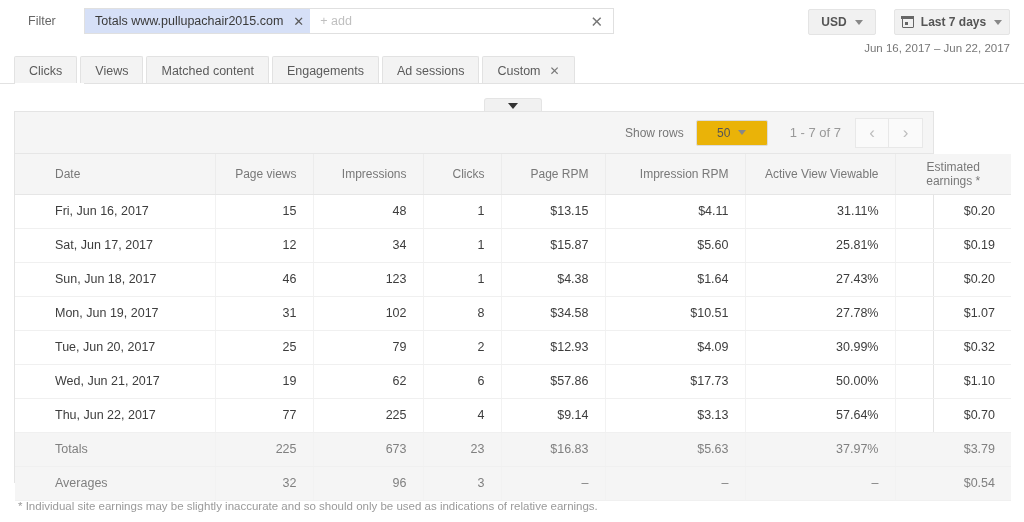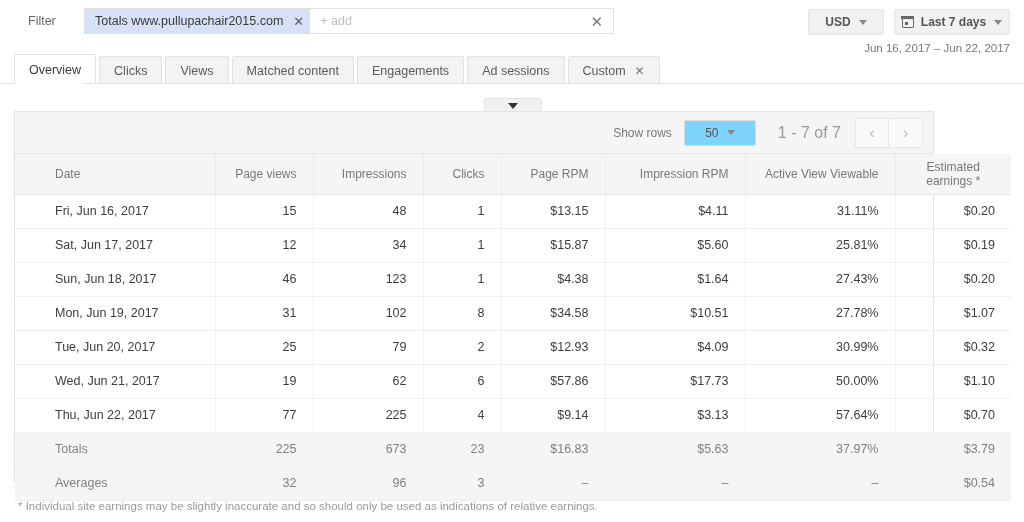--- a/index.html
+++ b/index.html
@@ -62,21 +62,21 @@
     position: absolute;
     background: #f1f1f1;
     border: 1px solid #e4e4e4;
     height: 26px;
     display: flex; align-items: center; justify-content: center;
     font-size: 12px; font-weight: bold;
     color: #555;
     cursor: pointer;
     border-radius: 2px;
   }
-  .btn-usd { left: 808px; top: 9px; width: 76px; }
+  .btn-usd { left: 808px; top: 9px; width: 68px; }
   .btn-range { left: 894px; top: 9px; width: 116px; }
   .caret {
     width: 0; height: 0;
     border-left: 4px solid transparent;
     border-right: 4px solid transparent;
     border-top: 5px solid #888;
     margin-left: 8px;
   }
   .cal-icon {
     width: 12px; height: 12px;
@@ -166,28 +166,28 @@
   .toolbar {
     height: 42px;
     background: #f5f5f5;
     border-bottom: 1px solid #e6e6e6;
     display: flex; align-items: center; justify-content: flex-end;
     padding-right: 10px;
   }
   .show-rows-label { font-size: 12px; color: #777; margin-right: 12px; }
   .rows-select {
     width: 72px; height: 26px;
-    background: #7dd3fc;
+    background: #eab308;
     border: 1px solid #dcdcdc;
     display: flex; align-items: center; justify-content: center;
     font-size: 12px; color: #555;
     cursor: pointer;
     border-radius: 2px;
   }
-  .page-count { font-size: 16px; color: #999; margin: 0 14px 0 22px; }
+  .page-count { font-size: 13px; color: #999; margin: 0 14px 0 22px; }
   .nav-btn {
     width: 34px; height: 30px;
     border: 1px solid #e8e8e8;
     background: #fafafa;
     display: flex; align-items: center; justify-content: center;
     font-size: 17px; color: #bdbdbd;
     cursor: pointer;
   }
   .nav-btn + .nav-btn { border-left: none; }
 
@@ -251,23 +251,20 @@
   <div class="btn btn-range">
     <span class="cal-icon"></span>
     <span>Last 7 days</span>
     <span class="caret"></span>
   </div>
 
   <div class="range-text">Jun 16, 2017 – Jun 22, 2017</div>
 </div>
 
 <div class="tabs" id="tabbar">
-    <div class="tab active">
-      <span>Overview</span>
-    </div>
     <div class="tab">
       <span>Clicks</span>
     </div>
     <div class="tab">
       <span>Views</span>
     </div>
     <div class="tab">
       <span>Matched content</span>
     </div>
     <div class="tab">

